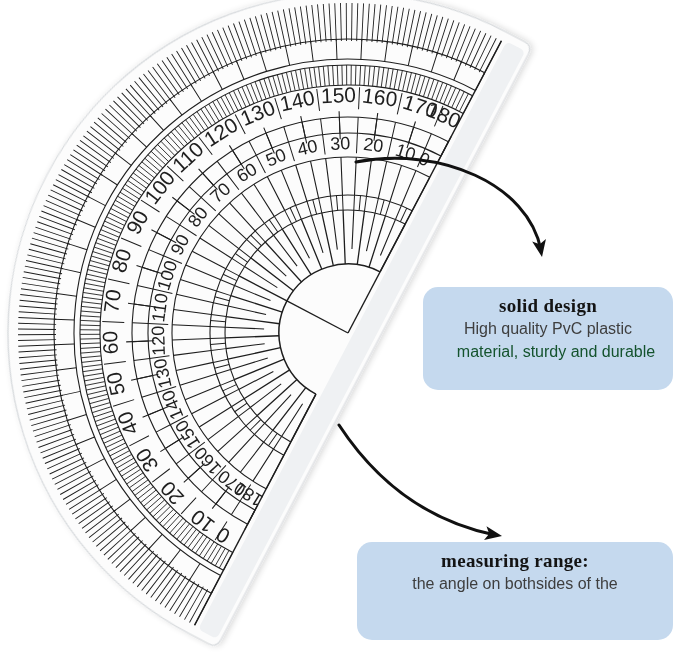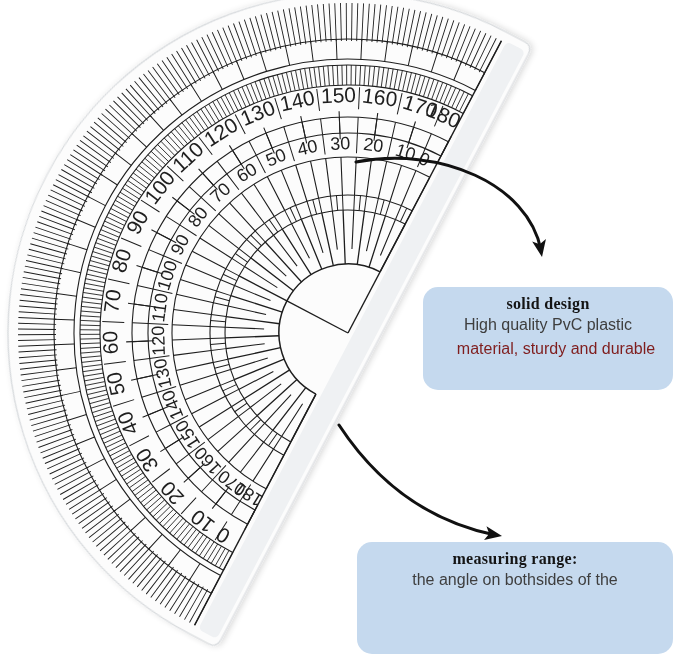--- a/index.html
+++ b/index.html
@@ -1,22 +1,22 @@
 <!DOCTYPE html>
 <html><head>
 <meta charset="utf-8">
 <style>
   html,body{margin:0;padding:0;background:#ffffff;}
   #stage{position:relative;width:679px;height:656px;background:#ffffff;overflow:hidden;
          font-family:"Liberation Sans",sans-serif;}
   #scene{position:absolute;left:0;top:0;}
   .callout{position:absolute;border-radius:15px;text-align:center;box-sizing:border-box;}
   .callout-1{left:423px;top:287px;width:250px;height:103px;padding-top:8px;}
-  .callout-2{left:357px;top:542px;width:316px;height:112px;padding-top:8px;}
-  .callout-title{font-family:"Liberation Serif",serif;font-weight:bold;font-size:16px;
+  .callout-2{left:357px;top:542px;width:316px;height:98px;padding-top:8px;}
+  .callout-title{font-family:"Liberation Serif",serif;font-weight:bold;font-size:19px;
                  color:#141414;letter-spacing:0.3px;line-height:1.15;}
   .callout-line{font-family:"Liberation Sans",sans-serif;font-size:16px;color:#3e3e3e;
                 line-height:1.45;}
 </style>
 </head>
 <body>
 
 <div id="stage">
 
   <svg id="scene" width="679" height="656" viewBox="0 0 679 656">
@@ -98,21 +98,21 @@
       </g>
       <path d="M 356 162 C 440 146 528 184 541 250" fill="none" stroke="#111111" stroke-width="3" stroke-linecap="round"></path>
       <path d="M 0 0 L -17 7 L -13 0 L -17 -7 Z" fill="#111111" transform="translate(542,257) rotate(80)"></path>
       <path d="M 339 425 C 379 486 432 522 495 535" fill="none" stroke="#111111" stroke-width="3" stroke-linecap="round"></path>
       <path d="M 0 0 L -17 7 L -13 0 L -17 -7 Z" fill="#111111" transform="translate(502,536) rotate(10)"></path>
     </svg>
 
   <div class="callout callout-1" style="background: rgb(197, 217, 238);">
     <div class="callout-title" style="color: rgb(20, 20, 20);">solid design</div>
     <div class="callout-line" style="color: rgb(62, 62, 62);">High quality PvC plastic</div>
-    <div class="callout-line" style="color: #7f1d1d; margin-left: 16px;">material, sturdy and durable</div>
+    <div class="callout-line" style="color: #14532d; margin-left: 16px;">material, sturdy and durable</div>
   </div>
 
   <div class="callout callout-2" style="background: rgb(197, 217, 238);">
     <div class="callout-title" style="color: rgb(20, 20, 20);">measuring range:</div>
     <div class="callout-line" style="color: rgb(62, 62, 62);">the angle on bothsides of the</div>
   </div>
 
 </div>
 
 </body></html>

